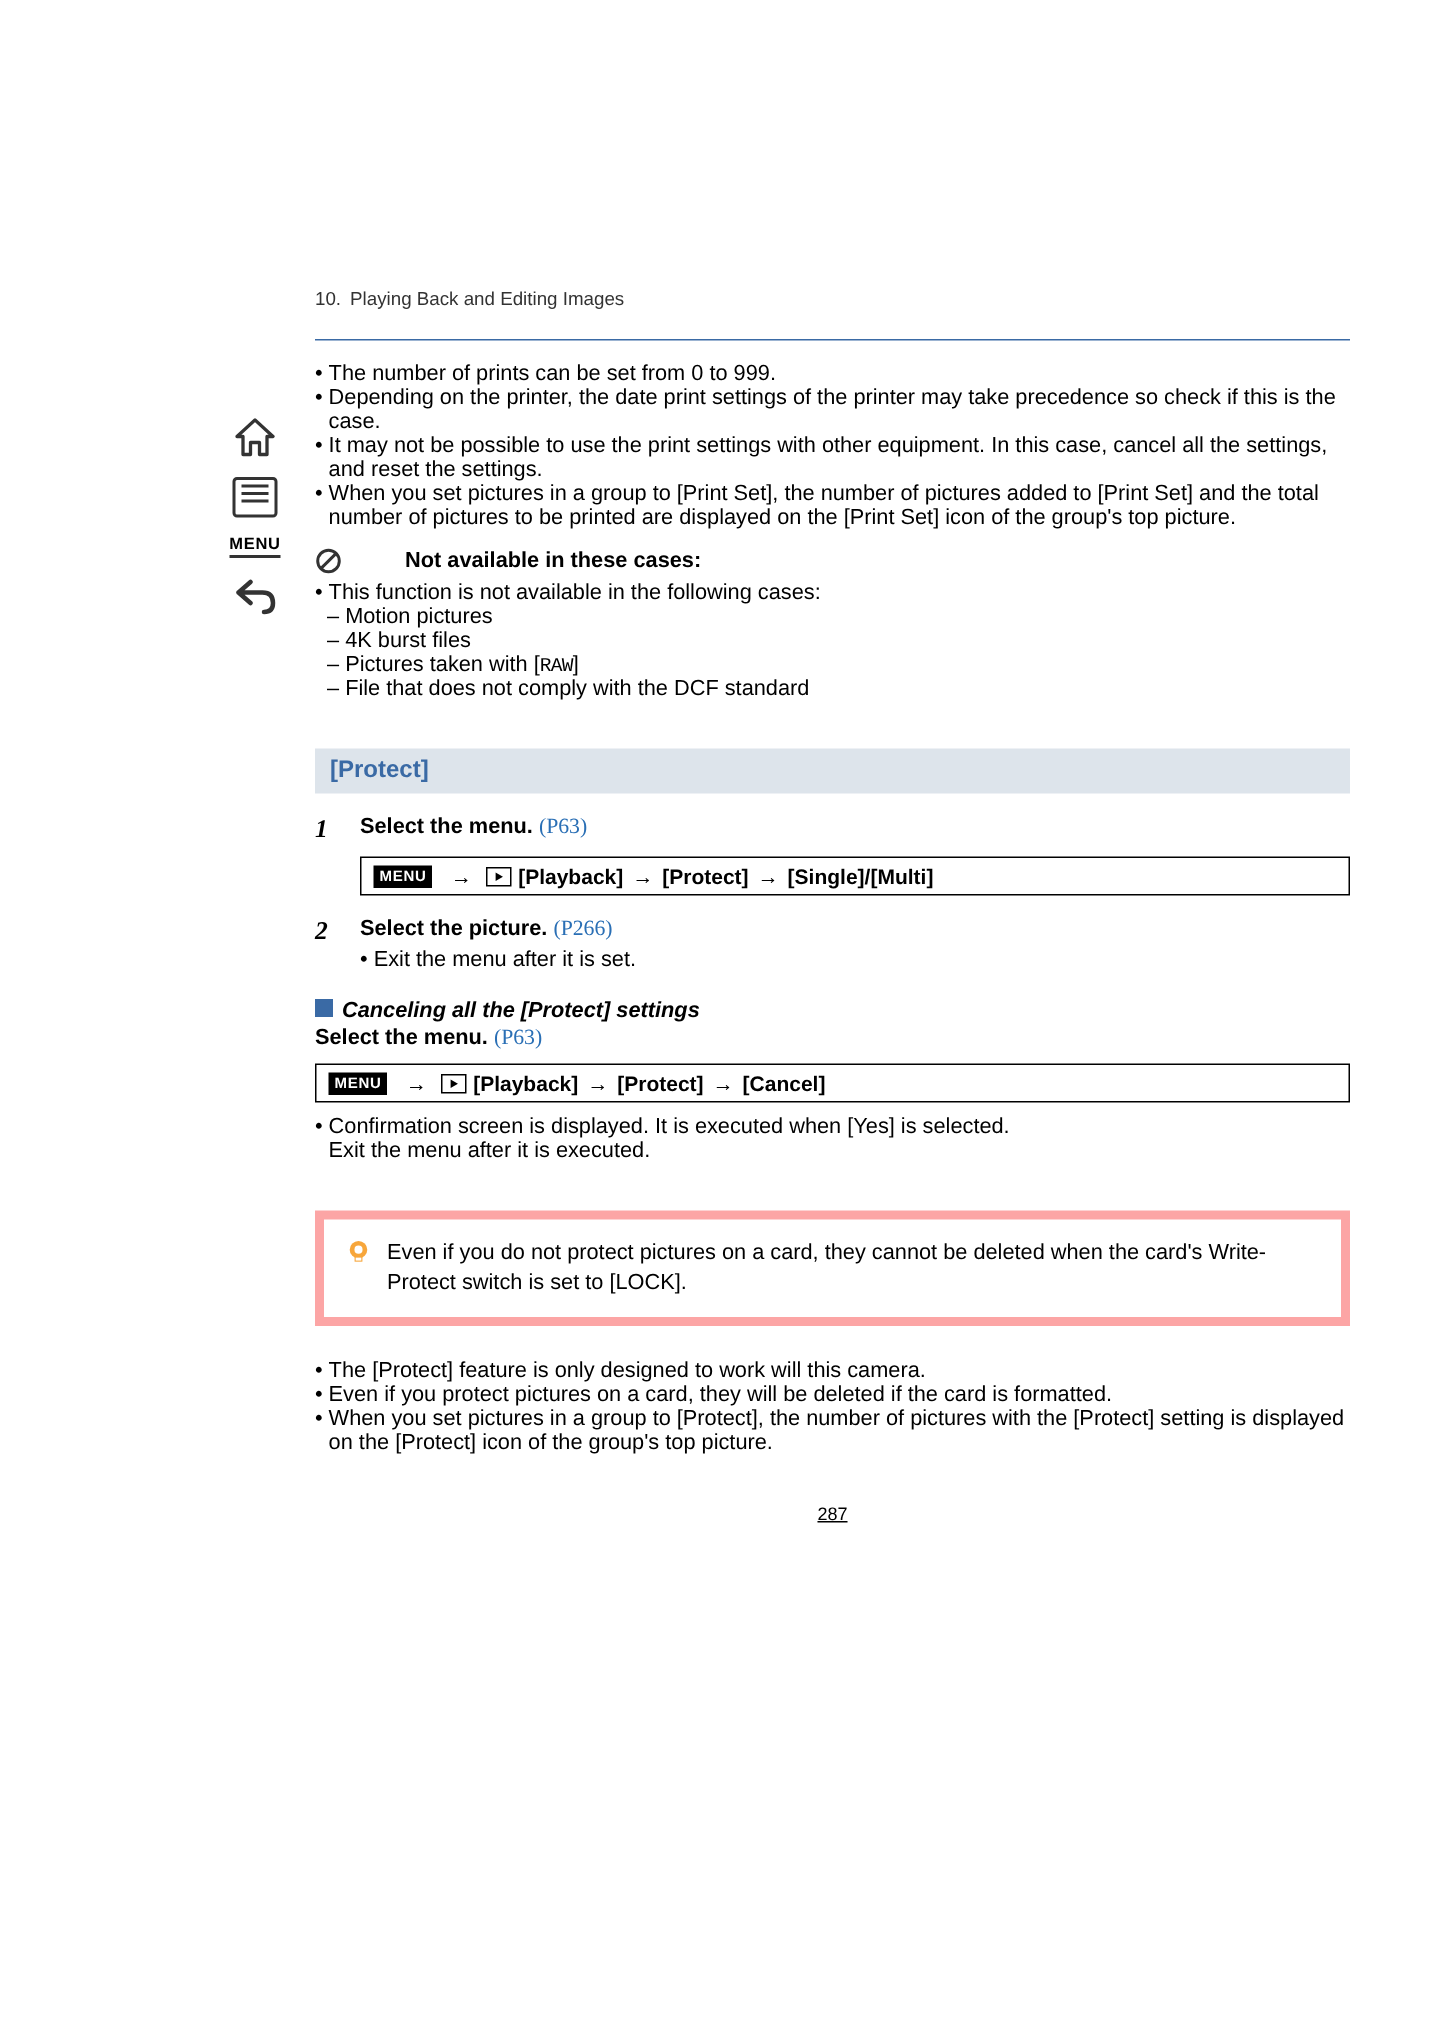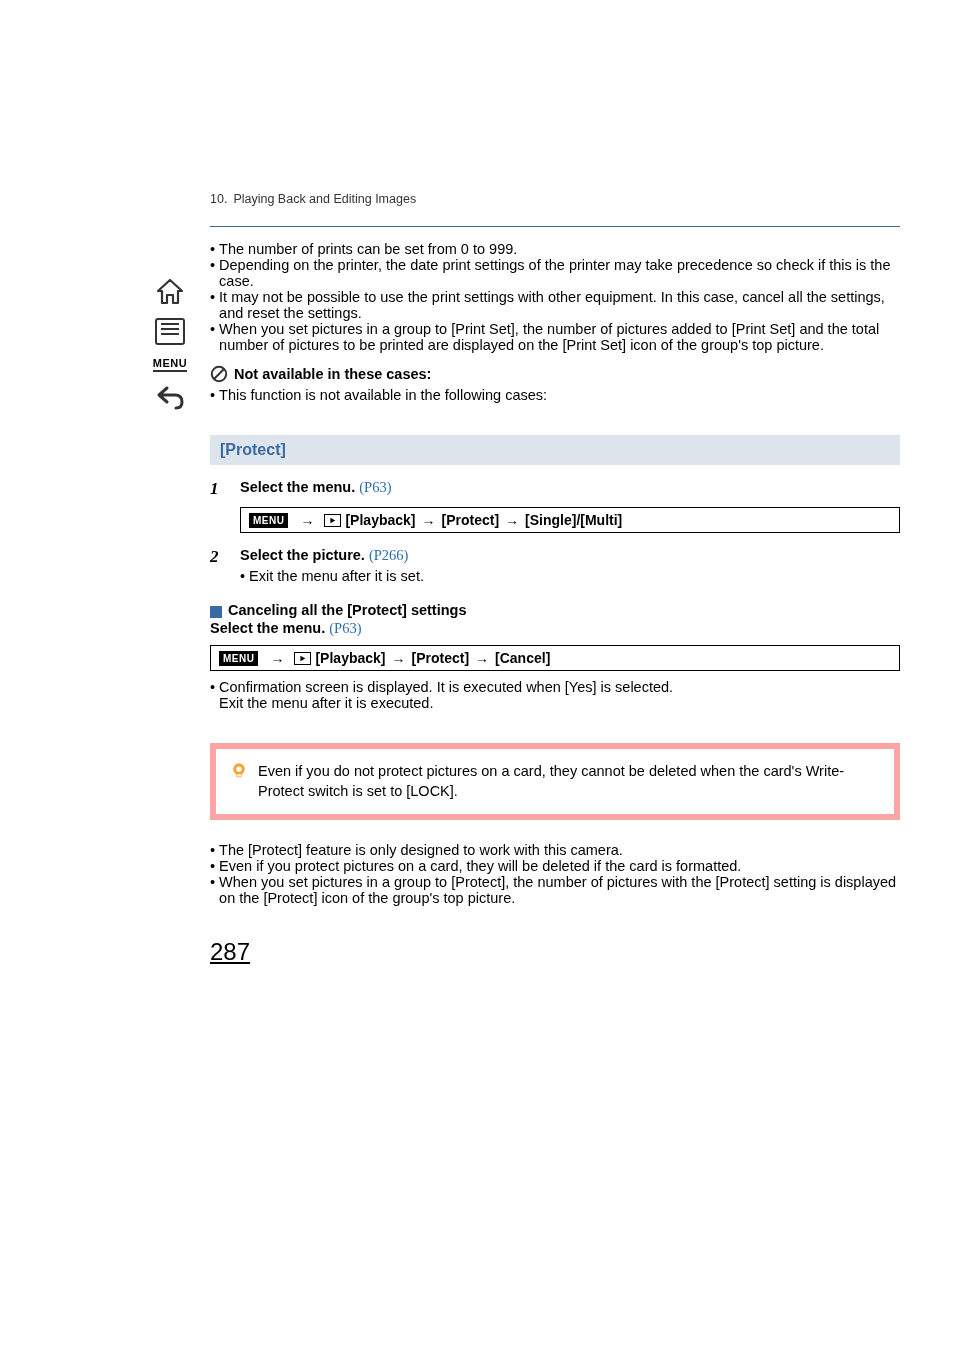--- a/index.html
+++ b/index.html
@@ -27,20 +27,21 @@
   }
   .breadcrumb .chapno { margin-right: 6px; }
   .bullets .bl { display: flex; }
   .bullets .bl::before { content: "•"; margin-right: 4px; }
   .bullets .bl .bc { flex: 1; }
   .not-avail-hdr {
     display: flex;
     align-items: center;
     margin-top: 12px;
     margin-bottom: 4px;
+    gap: 36px;
   }
   .not-avail-hdr .ico {
     width: 18px; height: 18px;
     margin-right: 6px;
   }
   .not-avail-hdr .txt { font-weight: bold; }
   .subbullets { margin-left: 8px; }
   .subbullets p::before { content: "– "; }
 
   .section-title {
@@ -80,42 +81,42 @@
     border: 1px solid #000;
     width: 17px; height: 13px;
     align-items: center; justify-content: center;
     margin: 0 4px;
   }
   .play-ico svg { width: 7px; height: 7px; }
   .lnk { color: #2a6fb5; font-family: Liberation Serif, serif; }
   .step-sub { margin-top: 4px; }
   .step-sub p::before { content: "•  "; }
 
-  .subhdr { margin-top: 18px; display: flex; align-items: flex-end; }
+  .subhdr { margin-top: 18px; display: flex; align-items: flex-start; font-style: italic; }
   .subhdr .sq { width: 12px; height: 12px; background: #3a6aa5; margin-right: 6px; }
   .subhdr .t { font-weight: bold; }
   .bold-line { font-weight: bold; margin-top: 2px; }
 
   .tip-box {
     border: 6px solid #fca5a5;
     padding: 12px 14px 12px 14px;
     margin-top: 32px;
     display: flex;
     align-items: flex-start;
     line-height: 1.4;
   }
   .tip-box .bulb {
     width: 18px; height: 18px;
     margin-right: 10px;
     flex-shrink: 0;
   }
 
   .page-no {
-    text-align: left;
-    font-size: 24px;
+    text-align: center;
+    font-size: 12px;
     margin-top: 32px;
     text-decoration: underline;
   }
 
   
   .sidebar {
     position: absolute;
     left: 148px;
     top: 278px;
     width: 44px;
@@ -196,20 +197,26 @@
     <svg class="ico" viewBox="0 0 20 20">
         <circle cx="10" cy="10" r="8" fill="none" stroke="#333" stroke-width="2.2"></circle>
         <line x1="4.5" y1="15.5" x2="15.5" y2="4.5" stroke="#333" stroke-width="2.2"></line>
       </svg>
     <span class="txt">Not available in these cases:</span>
   </div>
   <div class="bullets">
     <div class="bl">
         <div class="bc">This function is not available in the following cases:</div>
       </div>
+  </div>
+  <div class="subbullets">
+    <p>Motion pictures</p>
+    <p>4K burst files</p>
+    <p><span>Pictures taken with [</span><span class="raw-ico">RAW</span><span>]</span></p>
+    <p>File that does not comply with the DCF standard</p>
   </div>
 
   <div class="section-title">[Protect]</div>
 
   <div class="step-row">
     <div class="step-no">1</div>
     <div class="step-body">
       <span class="st-title">Select the menu. </span><span class="lnk">(P63)</span>
     </div>
   </div>
@@ -275,21 +282,21 @@
     <svg class="bulb" viewBox="0 0 20 20">
         <circle cx="10" cy="9" r="6.5" fill="#f7a63b"></circle>
         <rect x="7.5" y="14.5" width="5" height="3" fill="#fff" stroke="#f7a63b" stroke-width="0.8"></rect>
         <circle cx="10" cy="9" r="3" fill="#fff"></circle>
       </svg>
     <div>Even if you do not protect pictures on a card, they cannot be deleted when the card's Write-Protect switch is set to [LOCK].</div>
   </div>
 
   <div class="bullets" style="margin-top:22px">
     <div class="bl">
-        <div class="bc">The [Protect] feature is only designed to work with this camera.</div>
+        <div class="bc">The [Protect] feature is only designed to work will this camera.</div>
       </div>
     <div class="bl">
         <div class="bc">Even if you protect pictures on a card, they will be deleted if the card is formatted.</div>
       </div>
     <div class="bl">
         <div class="bc">When you set pictures in a group to [Protect], the number of pictures with the [Protect] setting is displayed on the [Protect] icon of the group's top picture.</div>
       </div>
   </div>
 
   <div class="page-no">287</div>

